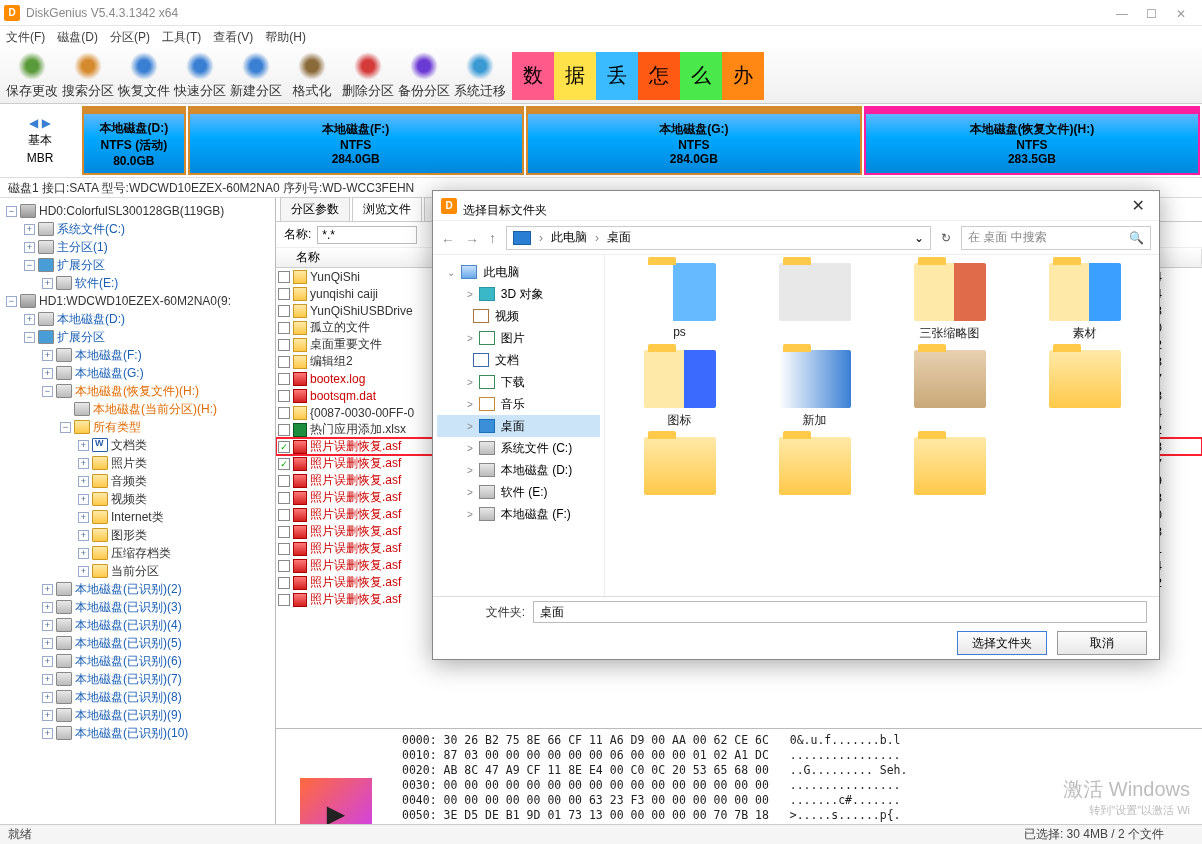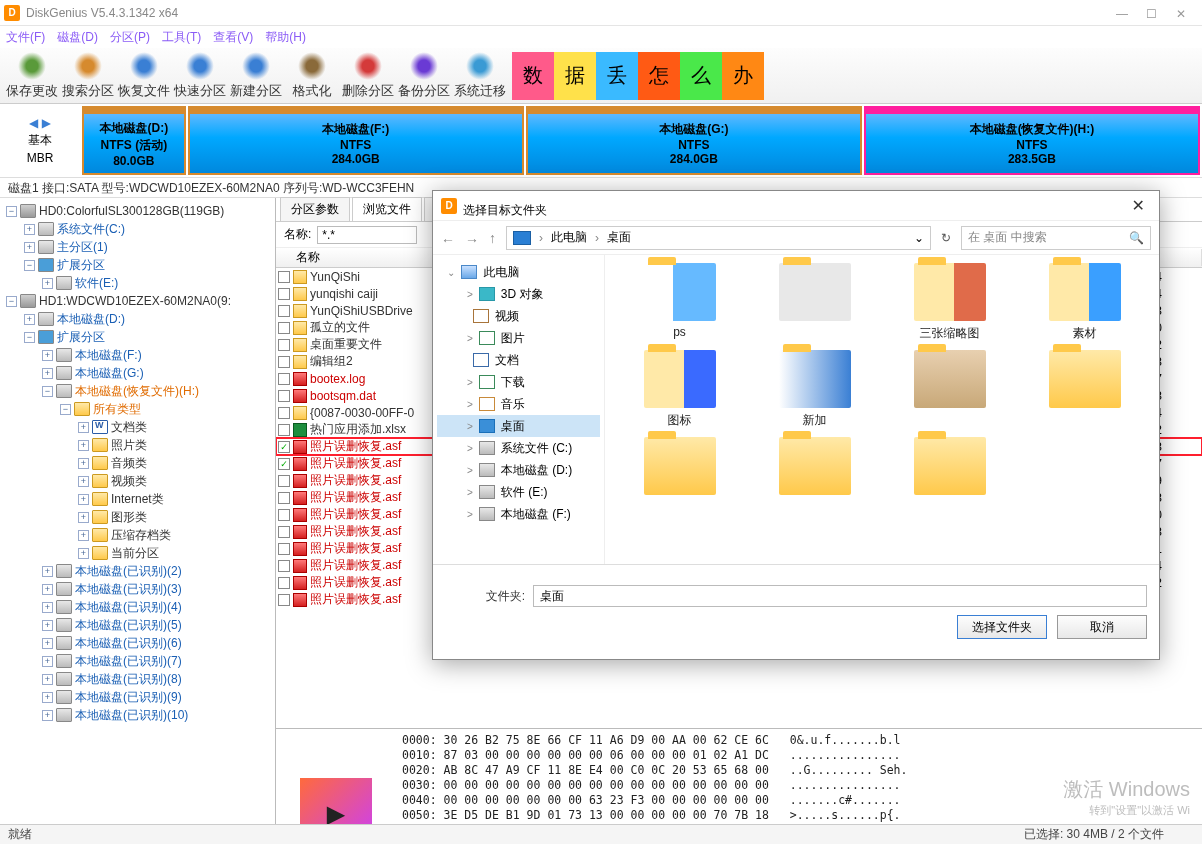--- a/index.html
+++ b/index.html
@@ -7,21 +7,21 @@
 
 
 .titlebar { height:26px; background:#fff; display:flex; align-items:center; padding:0 4px; border-bottom:1px solid #e5e5e5; }
 .titlebar .app-icon { width:16px; height:16px; background:#ff8c00; border-radius:2px; display:flex; align-items:center; justify-content:center; color:#fff; font-weight:bold; font-size:10px; margin-right:6px; }
 .titlebar .title { color:#888; flex:1; }
 .win-btns { display:flex; gap:18px; padding-right:10px; }
 .win-btn { width:12px; height:12px; color:#999; }
 
 
 .menubar { height:22px; display:flex; align-items:center; padding:0 6px; gap:12px; background:#fff; }
-.menubar span { color:#8b5cf6; }
+.menubar span { color:#404040; }
 
 
 .toolbar { height:56px; background:linear-gradient(#fdfdfd,#f0f0f0); display:flex; align-items:center; padding:0 4px; border-bottom:1px solid #ccc; }
 .tool { display:flex; flex-direction:column; align-items:center; justify-content:center; width:56px; height:54px; gap:2px; }
 .tool .ticon { width:28px; height:28px; }
 .tool .tlabel { font-size:13px; color:#333; }
 .banner { margin-left:4px; display:flex; height:48px; }
 .bn { width:42px; height:48px; display:flex; align-items:center; justify-content:center; font-size:20px; color:#000; }
 
 
@@ -137,21 +137,21 @@
 .dfold .dfi.th1 { background:linear-gradient(90deg,#fff 0%,#fff 40%,#66baff 40%); }
 .dfold .dfi.th2 { background:#e8e8e8; }
 .dfold .dfi.th3 { background:linear-gradient(90deg,#ffe9a8 0%,#ffe9a8 55%,#e06b4a 55%); }
 .dfold .dfi.th4 { background:linear-gradient(90deg,#ffe9a8 0%,#ffe9a8 55%,#3a9fff 55%); }
 .dfold .dfi.th5 { background:linear-gradient(90deg,#fff 0%,#ffd06a 33%,#ffc94a 66%); }
 .dfold .dfi.th6 { background:linear-gradient(90deg,#ffe9a8 0%,#ffe9a8 55%,#3a6aff 55%); }
 .dfold .dfi.th7 { background:linear-gradient(90deg,#fff,#3a7fd4); }
 .dfold .dfi.th8 { background:linear-gradient(#e8d0b0,#c8a878); }
 .dfold .dlbl { font-size:12px; color:#222; }
 .dfold .dlbl.blur { filter:blur(3px); }
-.dlg-foot { border-top:1px solid #ddd; padding:20px 12px; display:flex; flex-direction:column; gap:8px; }
+.dlg-foot { border-top:1px solid #ddd; padding:4px 12px; display:flex; flex-direction:column; gap:8px; }
 .dlg-foot .row { display:flex; align-items:center; gap:8px; }
 .dlg-foot .row .lbl { width:80px; text-align:right; color:#333; }
 .dlg-foot .row input { flex:1; height:22px; border:1px solid #bbb; padding:0 6px; }
 .dlg-btns { display:flex; justify-content:flex-end; gap:10px; }
 .dlg-btns button { width:90px; height:24px; border:1px solid #999; background:linear-gradient(#fdfdfd,#e8e8e8); }
 .dlg-btns button.primary { border-color:#3a7fd4; }
 </style>
 </head>
 <body>
 
@@ -302,20 +302,25 @@
       </div>
       <div class="tnode blue" style="--ind: 40px;">
         <span class="exp">+</span>
         <span class="dicon d"></span>
         <span class="tlabel">本地磁盘(G:)</span>
       </div>
       <div class="tnode orange" style="--ind: 40px;">
         <span class="exp">−</span>
         <span class="dicon d"></span>
         <span class="tlabel">本地磁盘(恢复文件)(H:)</span>
+      </div>
+      <div class="tnode orange" style="--ind: 58px;">
+        <span style="width:11px"></span>
+        <span class="dicon d"></span>
+        <span class="tlabel">本地磁盘(当前分区)(H:)</span>
       </div>
       <div class="tnode orange" style="--ind: 58px;">
         <span class="exp">−</span>
         <span class="dicon fold"></span>
         <span class="tlabel">所有类型</span>
       </div>
       <div class="tnode" style="--ind: 76px;">
         <span class="exp">+</span>
         <span class="dicon doc"></span>
         <span class="tlabel">文档类</span>

